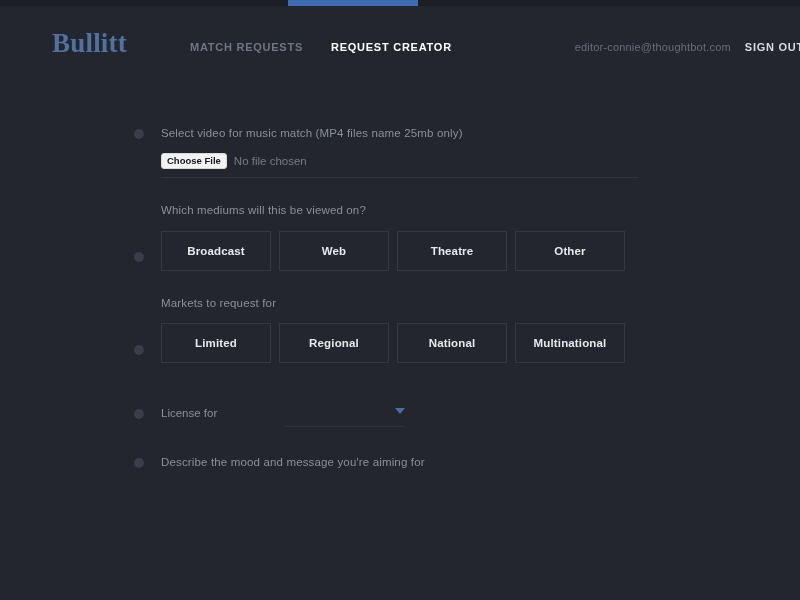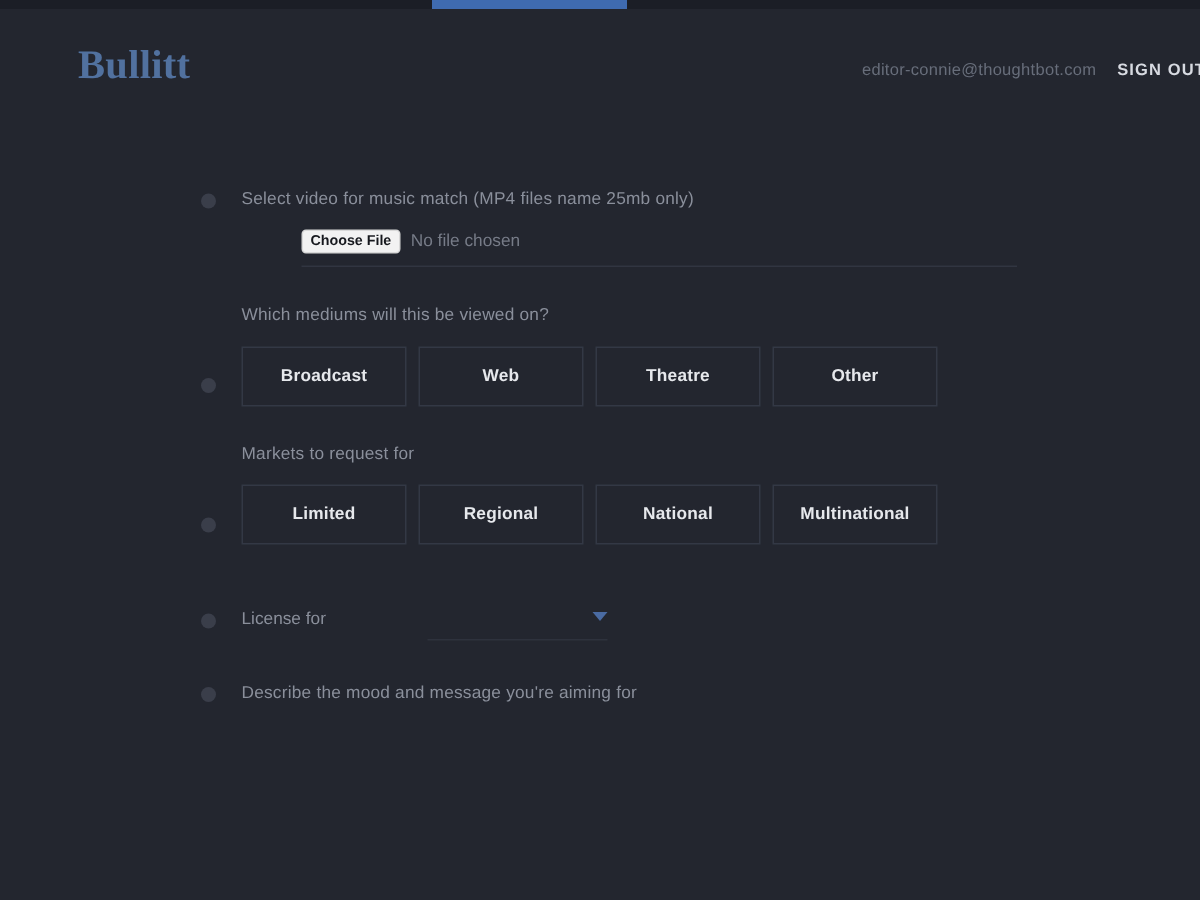--- a/index.html
+++ b/index.html
@@ -149,21 +149,20 @@
   .f-file { margin-top: 50px; }
   .f-file .dot { top: 1px; }
   .file-row {
     margin-top: 13px;
     width: 477px;
     padding-bottom: 8px;
     border-bottom: 1px solid #313541;
     display: flex;
     align-items: center;
     gap: 7px;
-    margin-left: 40px;
   }
   .choose-file {
     display: inline-block;
     background: #f2f2f2;
     color: #16181d;
     border: 1px solid #d8d8d8;
     border-radius: 3px;
     font-family: "Liberation Sans", sans-serif;
     font-size: 9.5px;
     font-weight: 700;
@@ -244,20 +243,24 @@
 <body>
 
 <div class="top-strip">
   <div class="top-strip-active"></div>
 </div>
 
 <div class="header">
 
   <div class="logo">Bullitt</div>
 
+  <div class="nav">
+    <div class="nav-item">MATCH REQUESTS</div>
+    <div class="nav-item active">REQUEST CREATOR</div>
+  </div>
 
   <div class="account">
     <span class="account-email">editor-connie@thoughtbot.com</span>
     <span class="signout">SIGN OUT</span>
   </div>
 
 </div>
 
 <div class="form">
 

